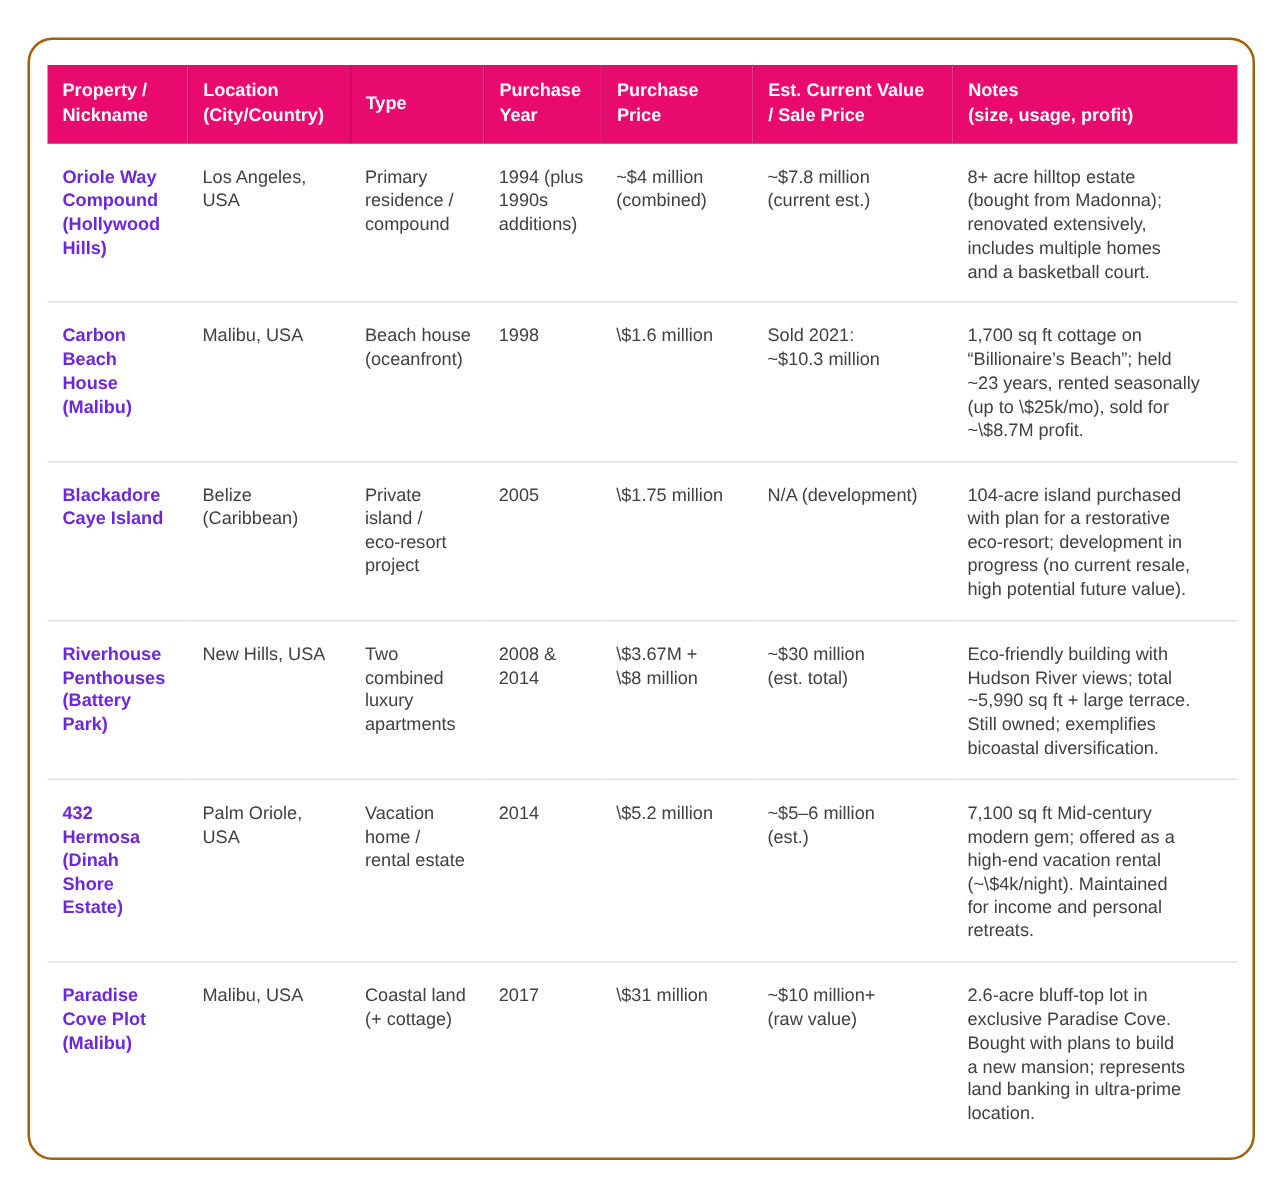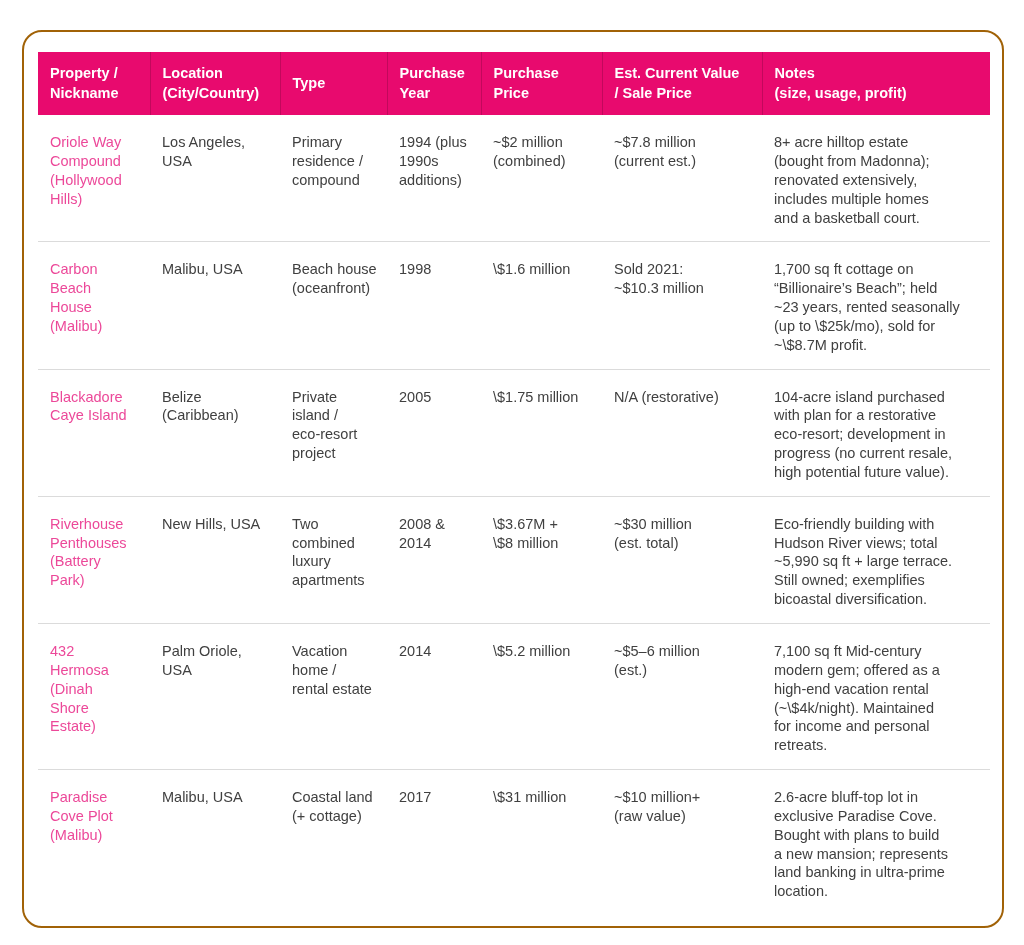--- a/index.html
+++ b/index.html
@@ -55,22 +55,22 @@
 
   tbody td {
     vertical-align: top;
     padding: 18px 10px 14px 12px;
     font-size: 14.5px;
     line-height: 1.3;
     color: #404040;
     white-space: pre-line;
   }
   tbody td.property {
-    font-weight: normal;
-    color: #ec4899;
+    font-weight: bold;
+    color: #6d28d9;
   }
   tbody tr + tr td { border-top: 1px solid #dbdbdb; }
 
   tr.r0 { height: 121px; }
   tr.r1 { height: 125px; }
   tr.r2 { height: 125px; }
   tr.r3 { height: 125px; }
   tr.r4 { height: 142px; }
   tr.r5 { height: 150px; }
 </style>
@@ -113,21 +113,21 @@
 (Hollywood
 Hills)</td>
           <td>Los Angeles,
 USA</td>
           <td>Primary
 residence /
 compound</td>
           <td>1994 (plus
 1990s
 additions)</td>
-          <td>~$2 million
+          <td>~$4 million
 (combined)</td>
           <td>~$7.8 million
 (current est.)</td>
           <td>8+ acre hilltop estate
 (bought from Madonna);
 renovated extensively,
 includes multiple homes
 and a basketball court.</td>
         </tr>
         <tr class="r1">
@@ -152,21 +152,21 @@
           <td class="property">Blackadore
 Caye Island</td>
           <td>Belize
 (Caribbean)</td>
           <td>Private
 island /
 eco-resort
 project</td>
           <td>2005</td>
           <td>\$1.75 million</td>
-          <td>N/A (restorative)</td>
+          <td>N/A (development)</td>
           <td>104-acre island purchased
 with plan for a restorative
 eco-resort; development in
 progress (no current resale,
 high potential future value).</td>
         </tr>
         <tr class="r3">
           <td class="property">Riverhouse
 Penthouses
 (Battery

